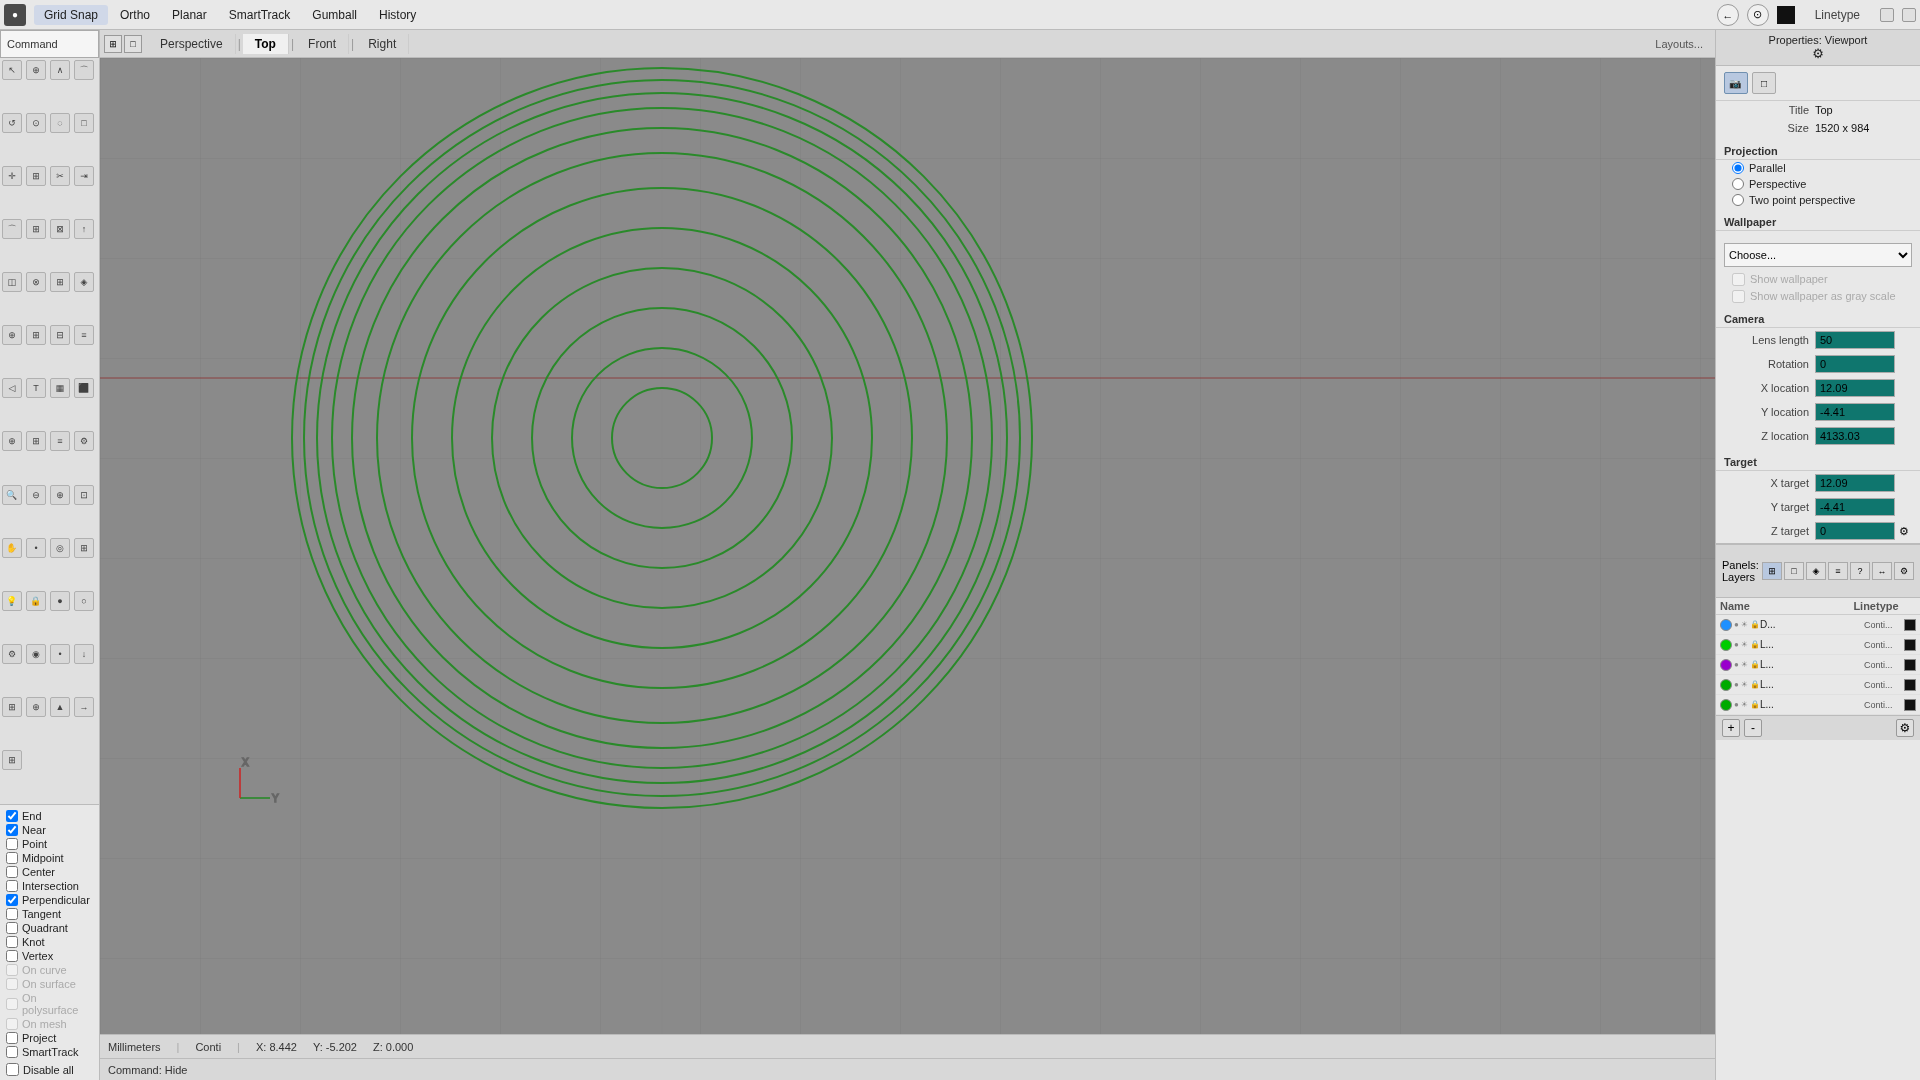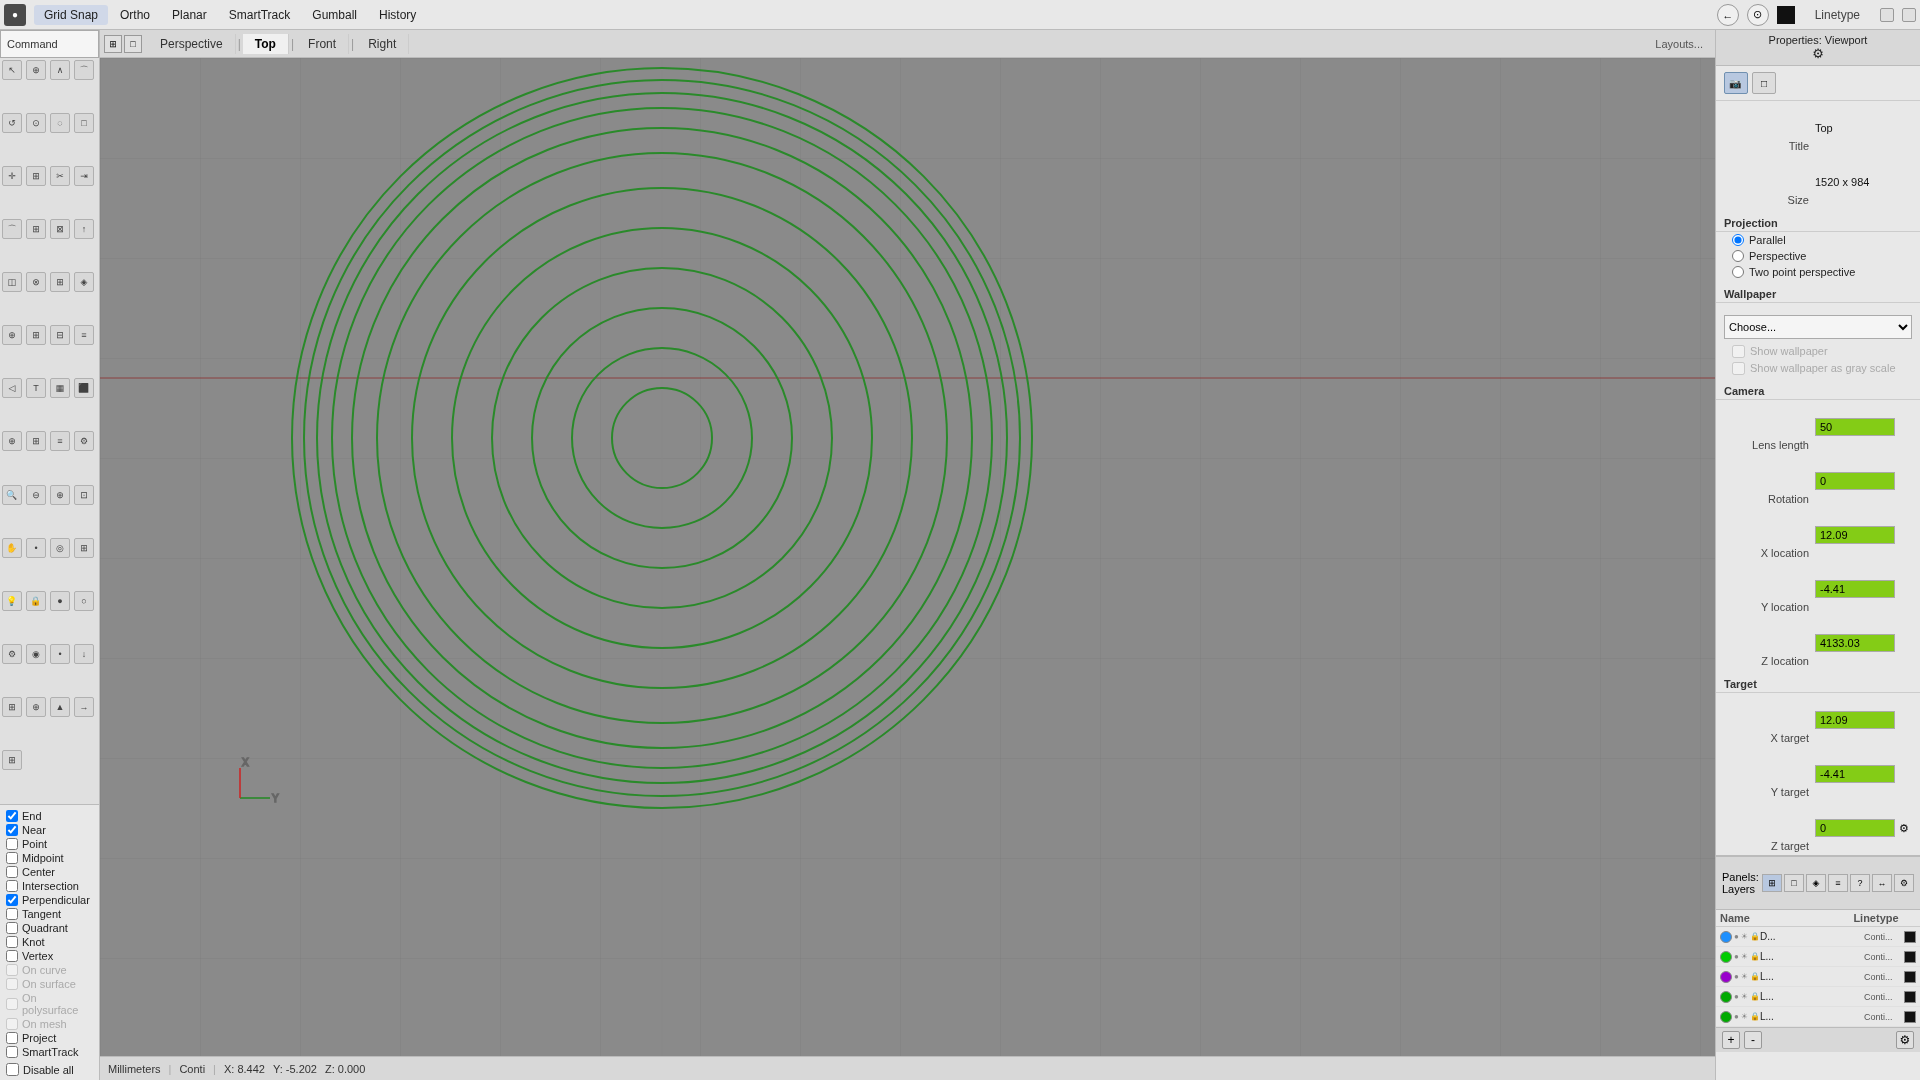--- a/index.html
+++ b/index.html
@@ -160,21 +160,21 @@
     }
 
     
     .status-bar {
       height: 24px;
       background: #d8d8d8;
       border-top: 1px solid #bbb;
       display: flex;
       align-items: center;
       padding: 0 8px;
-      gap: 8px;
+      gap: 16px;
       font-size: 11px;
       color: #333;
       flex-shrink: 0;
     }
     .status-sep { color: #aaa; }
 
     
     .right-panel {
       width: 205px;
       background: #e8e8e8;
@@ -205,26 +205,26 @@
       border-bottom: 1px solid #ccc;
     }
     .pv-icon { width: 24px; height: 22px; border: 1px solid #aaa; background: #ddd; display: flex; align-items: center; justify-content: center; cursor: pointer; font-size: 10px; border-radius: 2px; }
     .pv-icon.active { background: #b8c8e0; border-color: #7090b0; }
 
     .prop-row {
       display: flex; align-items: center;
       padding: 3px 8px;
       font-size: 11px;
     }
-    .prop-label { color: #444; min-width: 85px; text-align: right; margin-right: 6px; margin-top: 36px; }
+    .prop-label { color: #444; min-width: 85px; text-align: right; margin-right: 6px; }
     .prop-value { color: #111; flex: 1; }
     .prop-input {
       width: 80px; height: 18px;
       border: 1px solid #aaa;
-      background: #84cc16;
+      background: #0f766e;
       padding: 0 4px;
       font-size: 11px;
     }
 
     .section-header {
       padding: 4px 8px 2px;
       font-size: 11px;
       font-weight: 600;
       color: #333;
       border-bottom: 1px solid #ccc;
@@ -549,20 +549,23 @@
     <div class="status-bar">
       <span>Millimeters</span>
       <span class="status-sep">|</span>
       <span>Conti</span>
       <span class="status-sep">|</span>
       <span>X: 8.442</span>
       <span>Y: -5.202</span>
       <span>Z: 0.000</span>
     </div>
 
+    <div class="command-bar">
+      <span>Command: Hide</span>
+    </div>
   </div>
 
   <div class="right-panel">
 
     <div class="panel-header">
       <span class="panel-header-title">Properties: Viewport</span>
       <span class="panel-gear">⚙</span>
     </div>
 
     <div class="panel-view-icons">

